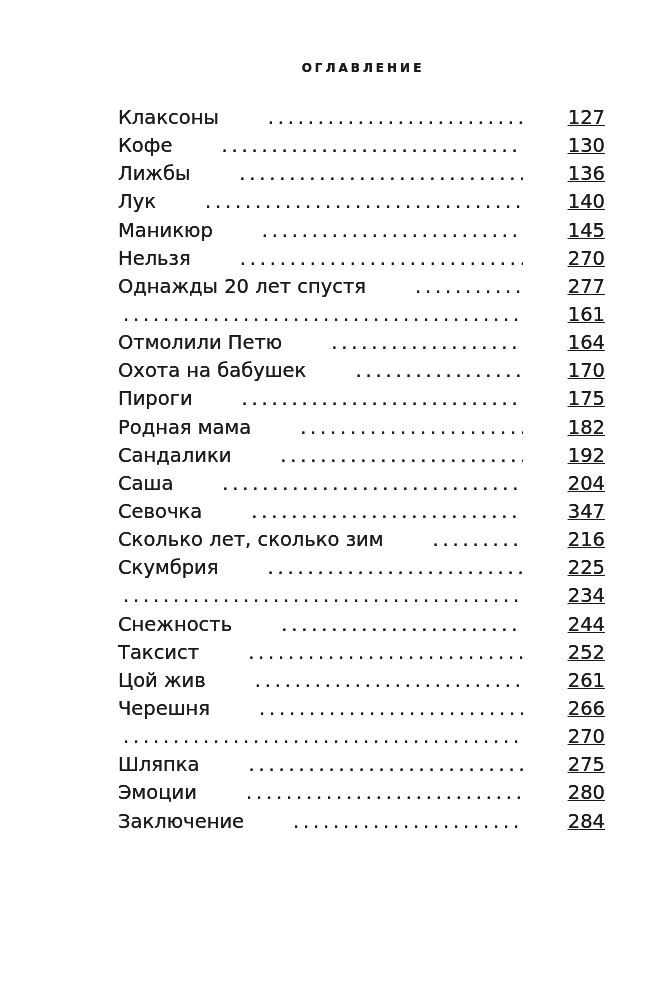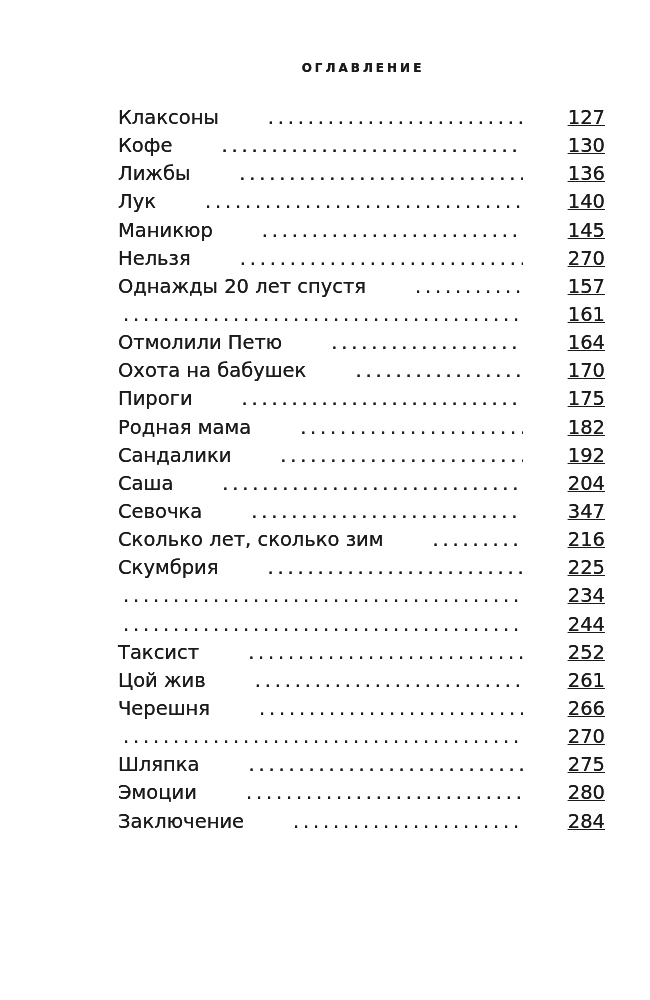--- a/index.html
+++ b/index.html
@@ -92,21 +92,21 @@
         <span class="pagenum">145</span>
       </div>
       <div class="row">
         <span class="title">Нельзя</span>
         <span class="dots">..........................................................................................</span>
         <span class="pagenum">270</span>
       </div>
       <div class="row">
         <span class="title">Однажды 20 лет спустя</span>
         <span class="dots">..........................................................................................</span>
-        <span class="pagenum">157</span>
+        <span class="pagenum">277</span>
       </div>
       <div class="row">
         <span class="dots">..........................................................................................</span>
         <span class="pagenum">161</span>
       </div>
       <div class="row">
         <span class="title">Отмолили Петю</span>
         <span class="dots">..........................................................................................</span>
         <span class="pagenum">164</span>
       </div>
@@ -148,20 +148,21 @@
       <div class="row">
         <span class="title">Скумбрия</span>
         <span class="dots">..........................................................................................</span>
         <span class="pagenum">225</span>
       </div>
       <div class="row">
         <span class="dots">..........................................................................................</span>
         <span class="pagenum">234</span>
       </div>
       <div class="row">
+        <span class="title">Снежность</span>
         <span class="dots">..........................................................................................</span>
         <span class="pagenum">244</span>
       </div>
       <div class="row">
         <span class="title">Таксист</span>
         <span class="dots">..........................................................................................</span>
         <span class="pagenum">252</span>
       </div>
       <div class="row">
         <span class="title">Цой жив</span>

